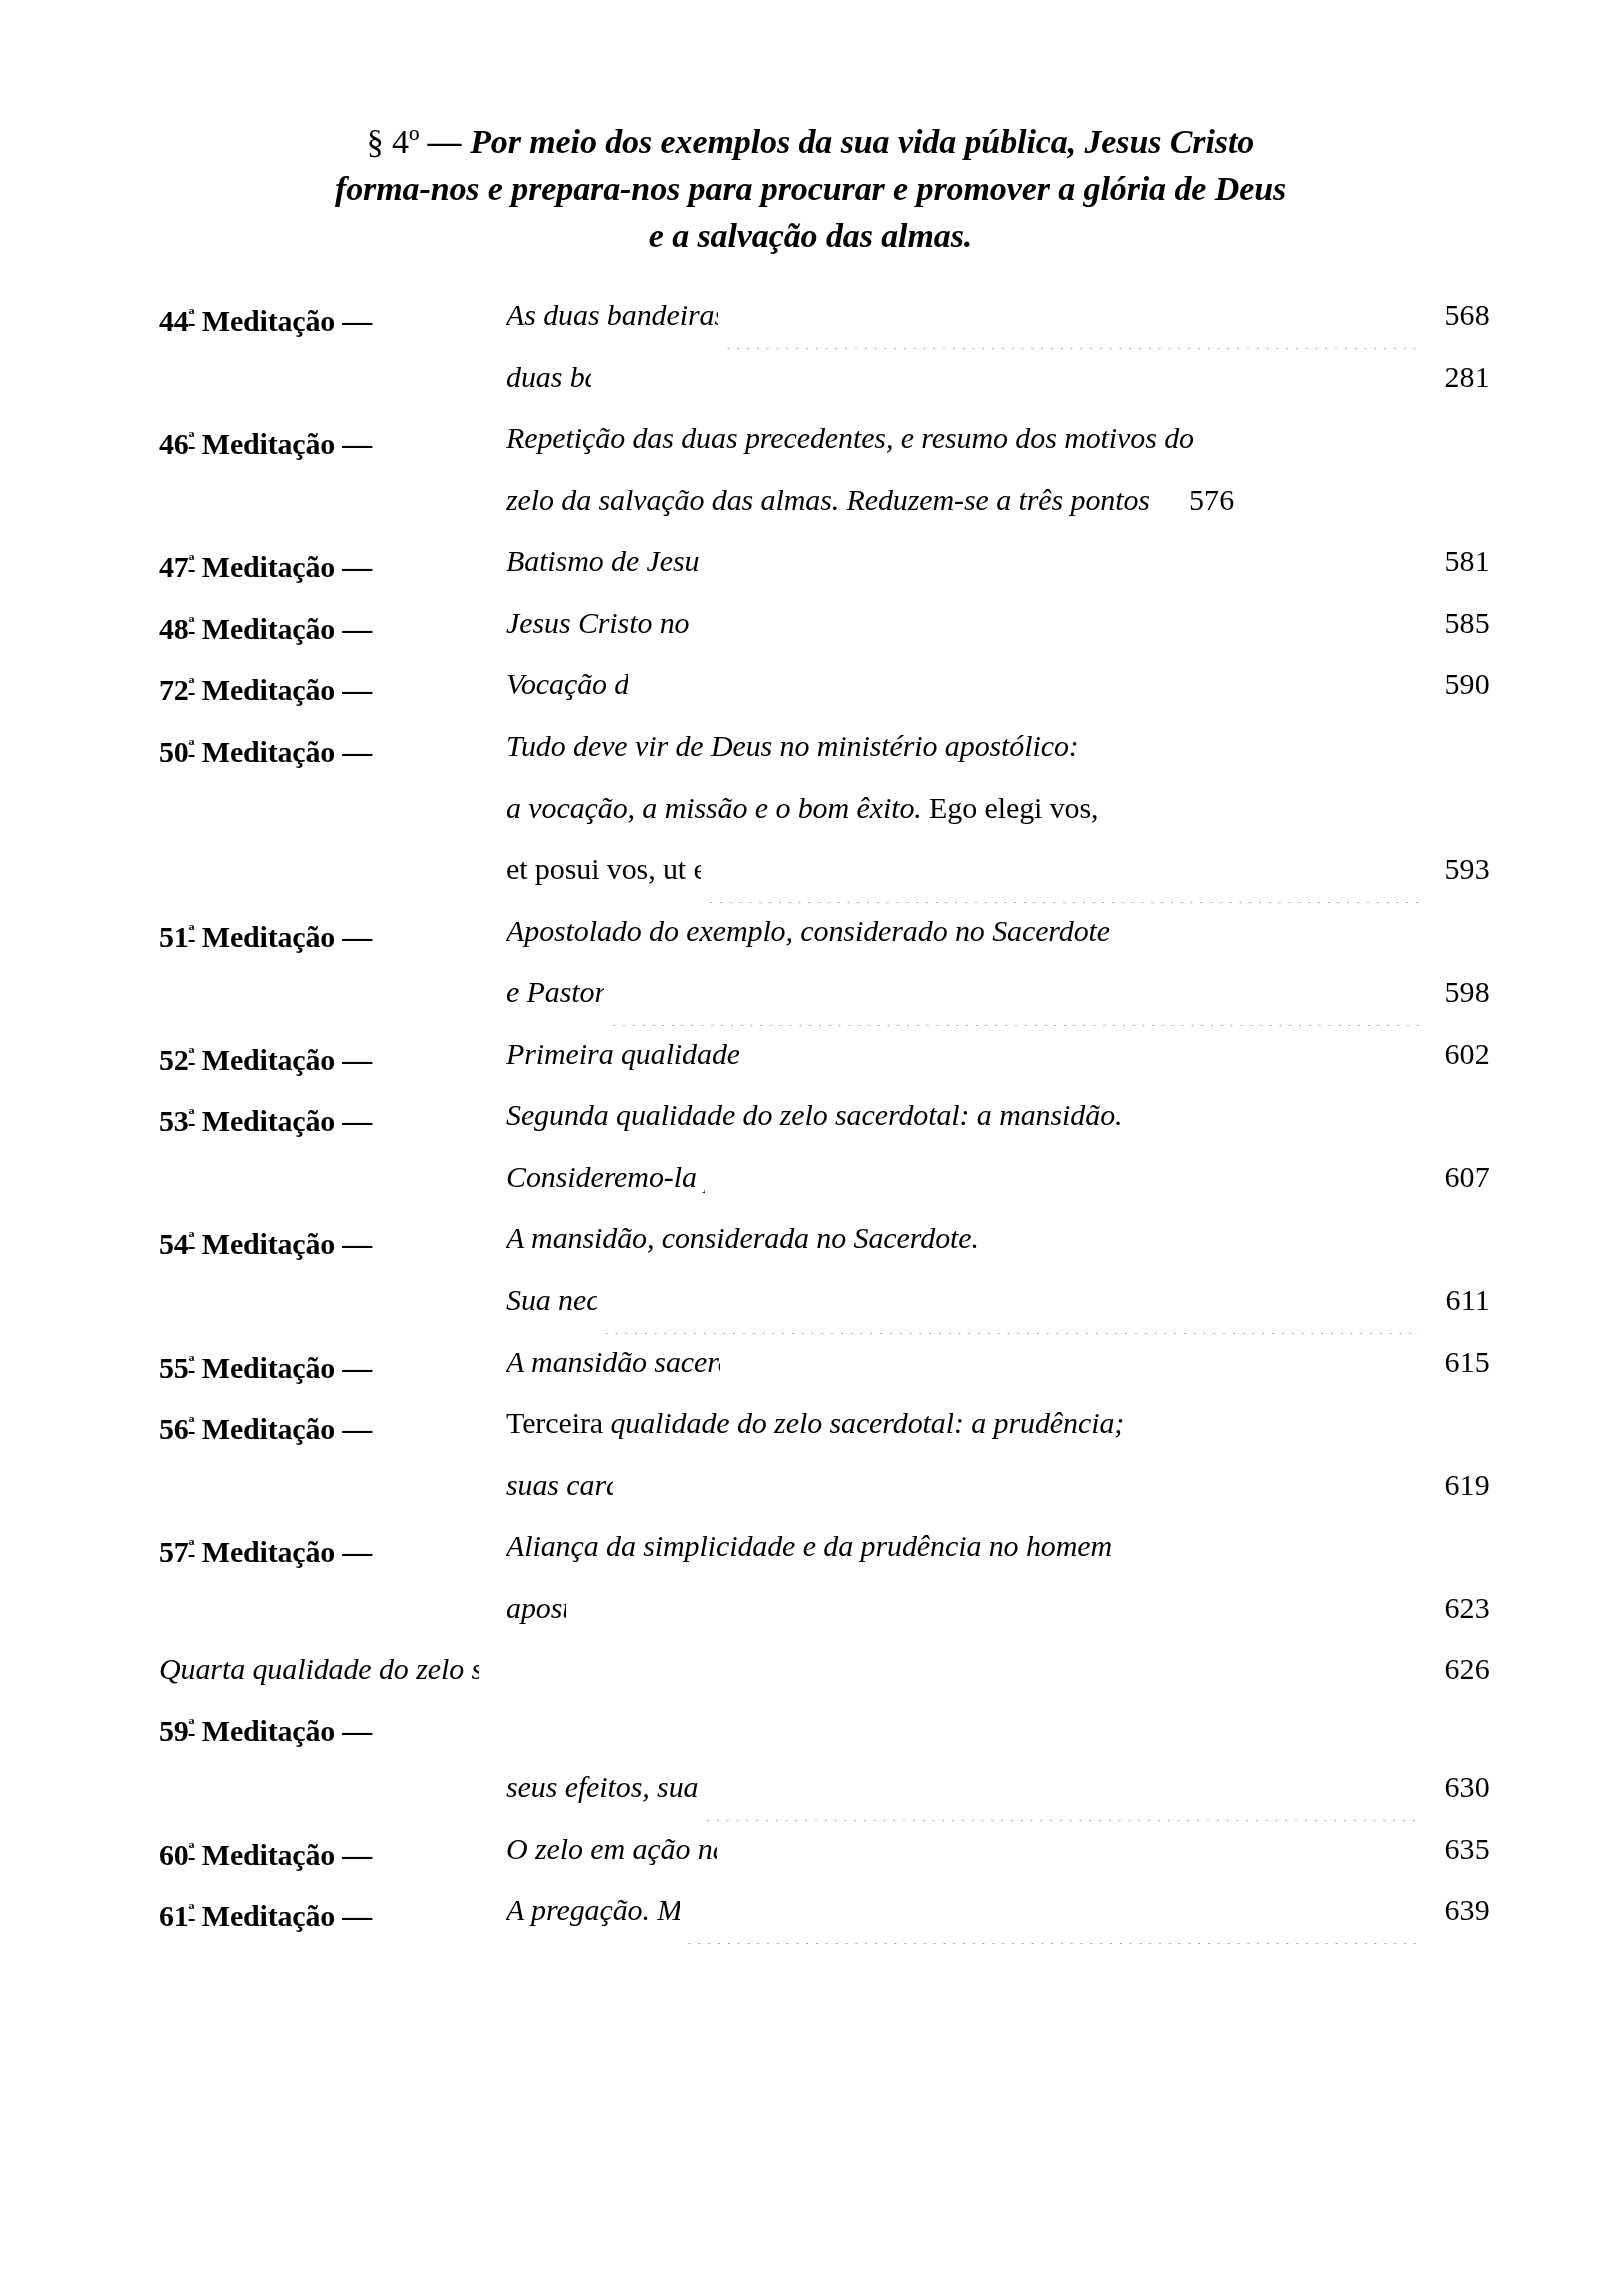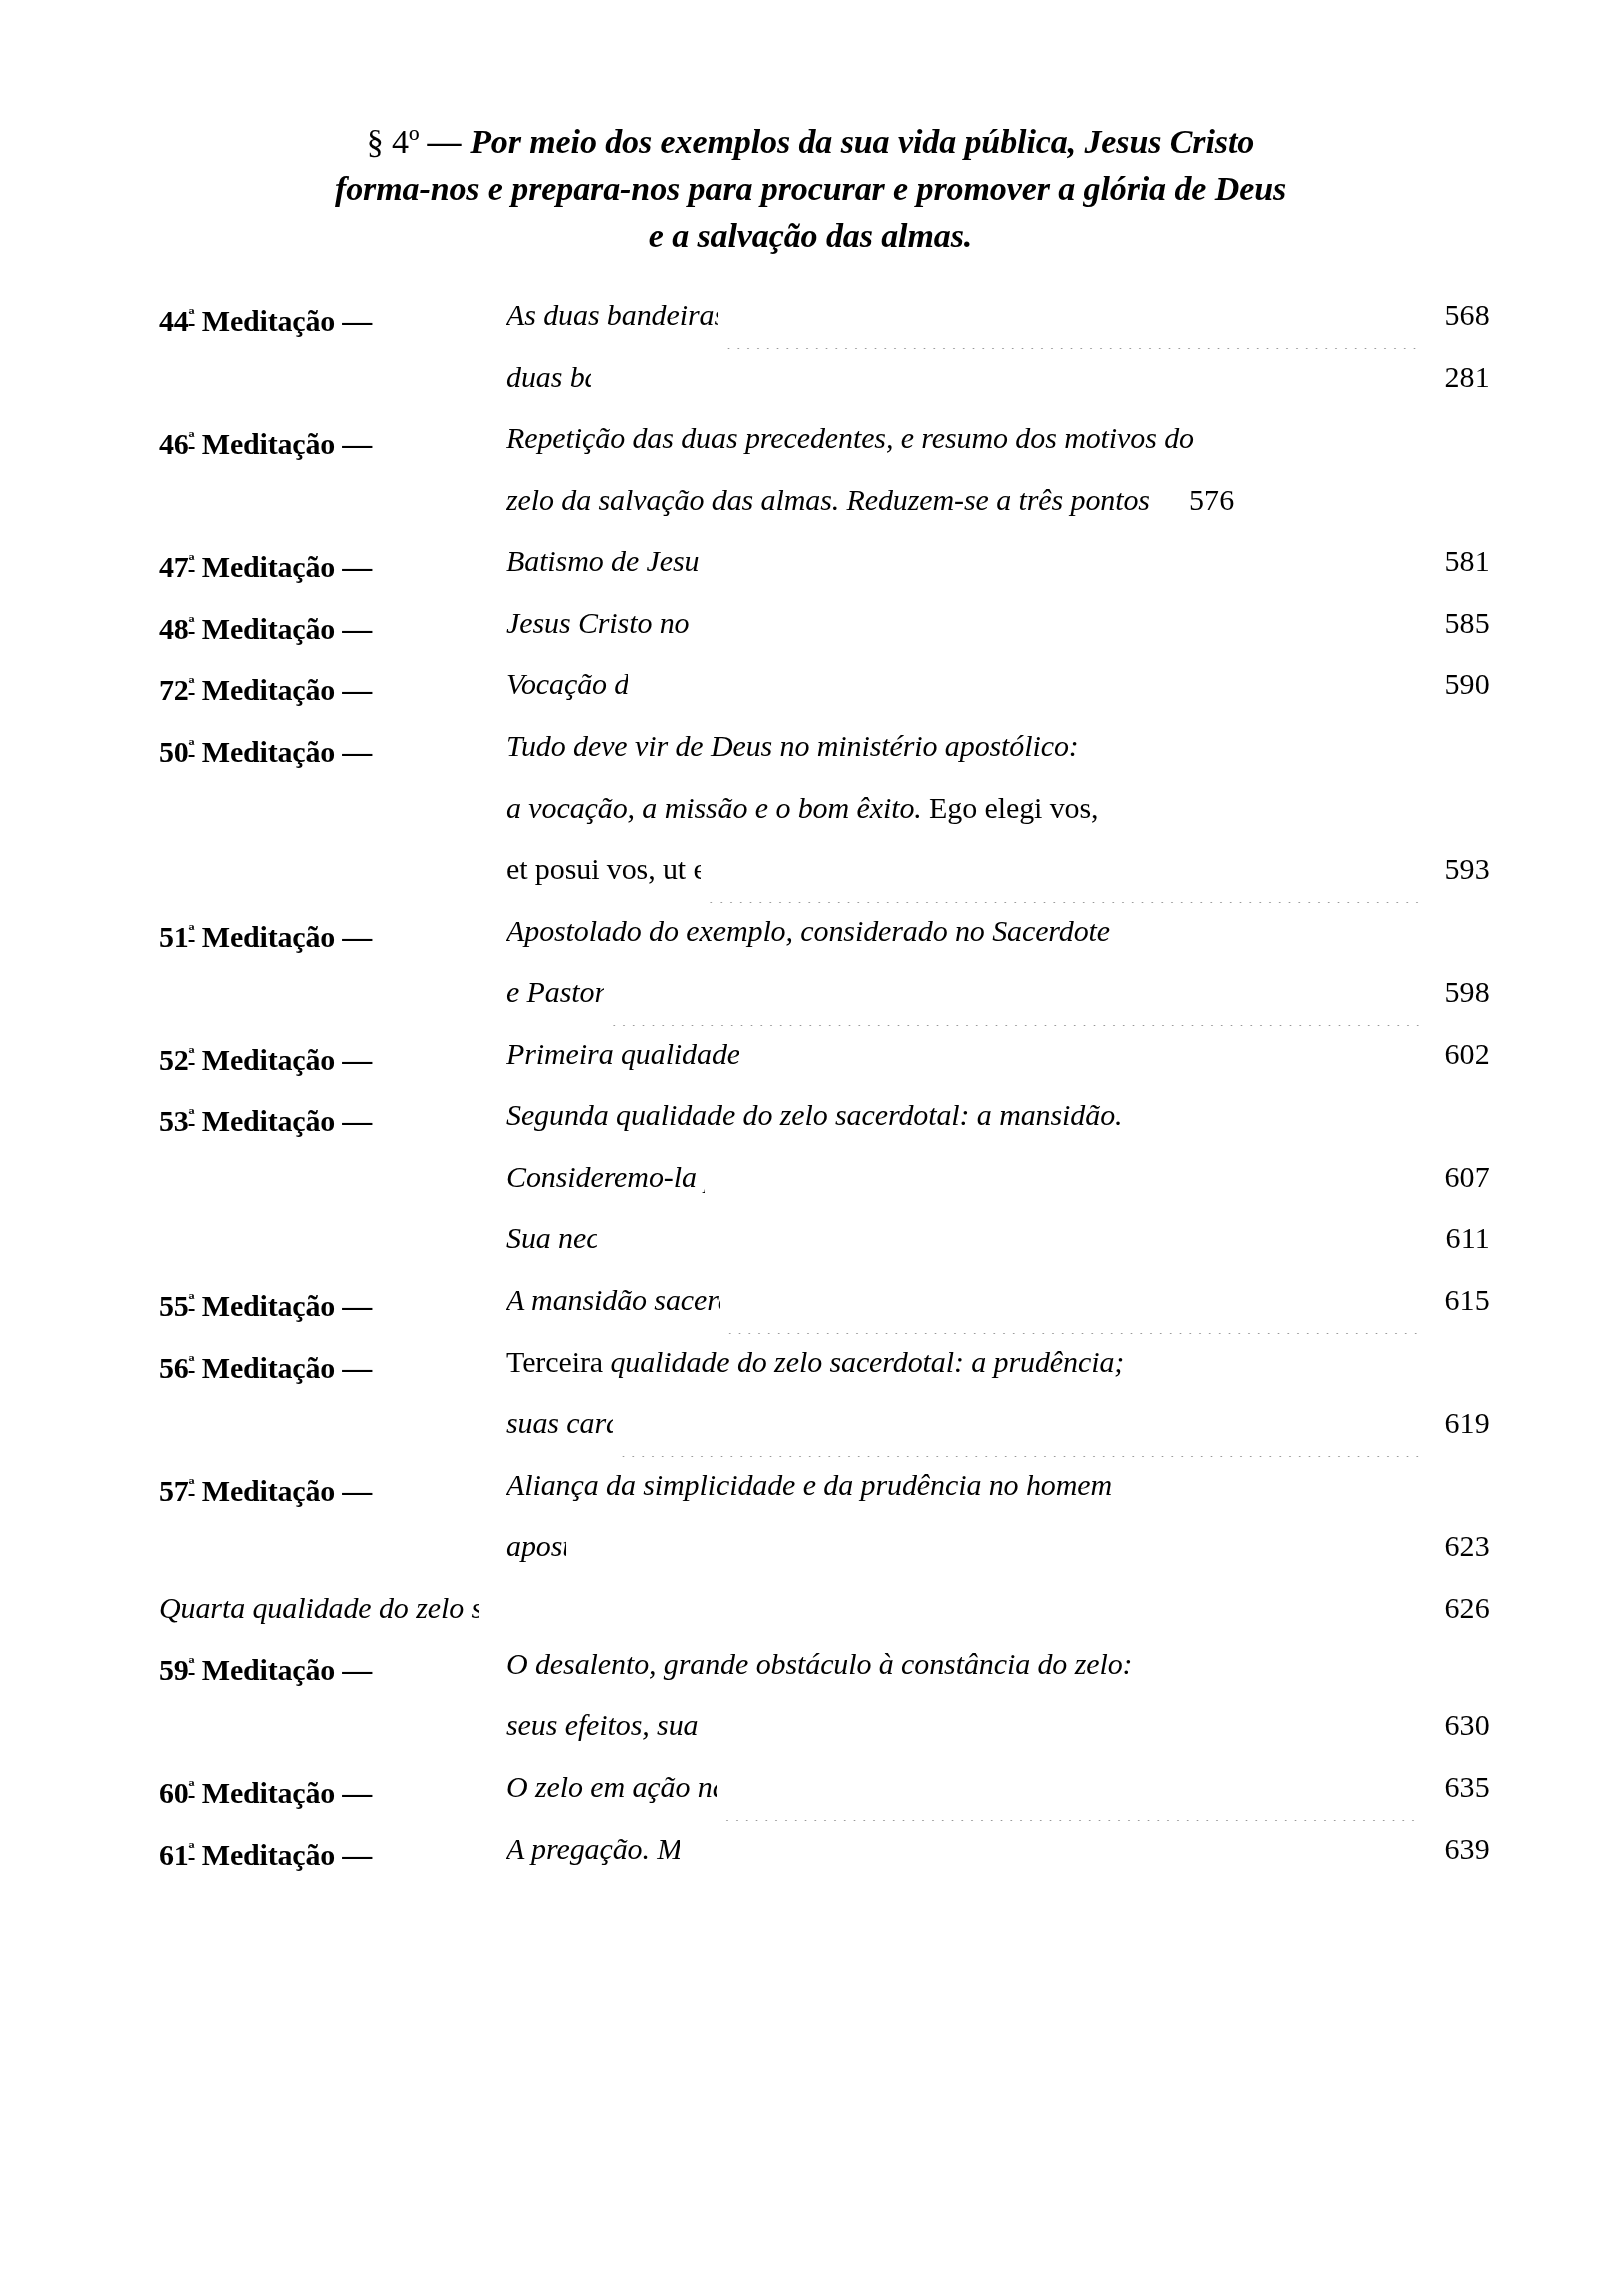--- a/index.html
+++ b/index.html
@@ -266,20 +266,26 @@
         </div>
         <div class="line">
           <span class="label blank"><span>53</span><span class="ord">ª</span><span>&nbsp;Meditação&nbsp;</span><span class="dash">—</span></span>
           <span class="desc">Consideremo-la primeiro em Jesus Cristo</span>
           <span class="leader"></span>
           <span class="pageno">607</span>
         </div>
       </div>
       <div class="entry">
         <div class="line">
+          <span class="label"><span>54</span><span class="ord">ª</span><span>&nbsp;Meditação&nbsp;</span><span class="dash">—</span></span>
+          <span class="desc">A mansidão, considerada no Sacerdote.</span>
+          <span class="leader none"></span>
+          <span class="pageno"></span>
+        </div>
+        <div class="line">
           <span class="label blank"><span>54</span><span class="ord">ª</span><span>&nbsp;Meditação&nbsp;</span><span class="dash">—</span></span>
           <span class="desc">Sua necessidade</span>
           <span class="leader"></span>
           <span class="pageno">611</span>
         </div>
       </div>
       <div class="entry">
         <div class="line">
           <span class="label"><span>55</span><span class="ord">ª</span><span>&nbsp;Meditação&nbsp;</span><span class="dash">—</span></span>
           <span class="desc">A mansidão sacerdotal: influência que exerce</span>
@@ -318,21 +324,20 @@
       <div class="entry">
         <div class="line">
           <span class="desc">Quarta qualidade do zelo sacerdotal: a constância</span>
           <span class="leader"></span>
           <span class="pageno">626</span>
         </div>
       </div>
       <div class="entry">
         <div class="line">
           <span class="label"><span>59</span><span class="ord">ª</span><span>&nbsp;Meditação&nbsp;</span><span class="dash">—</span></span>
-          <span class="desc">O desalento, grande obstáculo à constância do zelo:</span>
           <span class="leader none"></span>
           <span class="pageno"></span>
         </div>
         <div class="line">
           <span class="label blank"><span>59</span><span class="ord">ª</span><span>&nbsp;Meditação&nbsp;</span><span class="dash">—</span></span>
           <span class="desc">seus efeitos, suas causas, seus pretextos</span>
           <span class="leader"></span>
           <span class="pageno">630</span>
         </div>
       </div>

